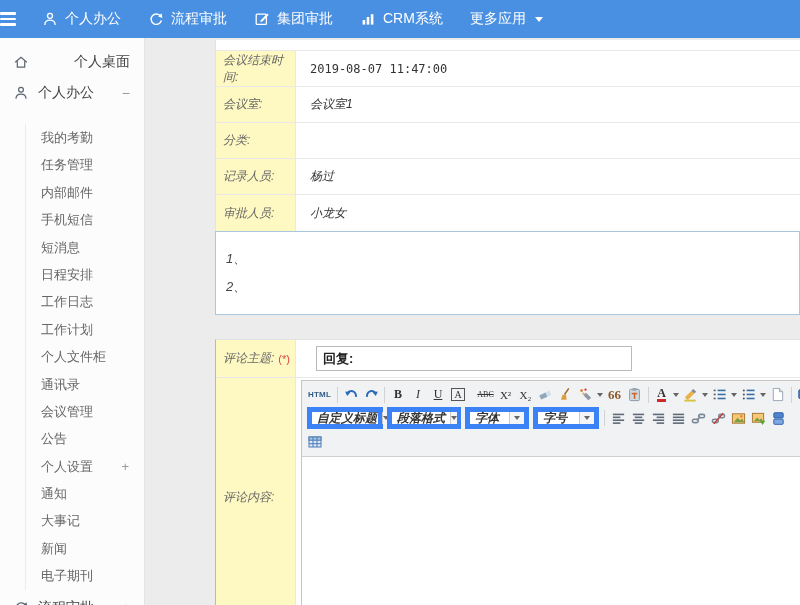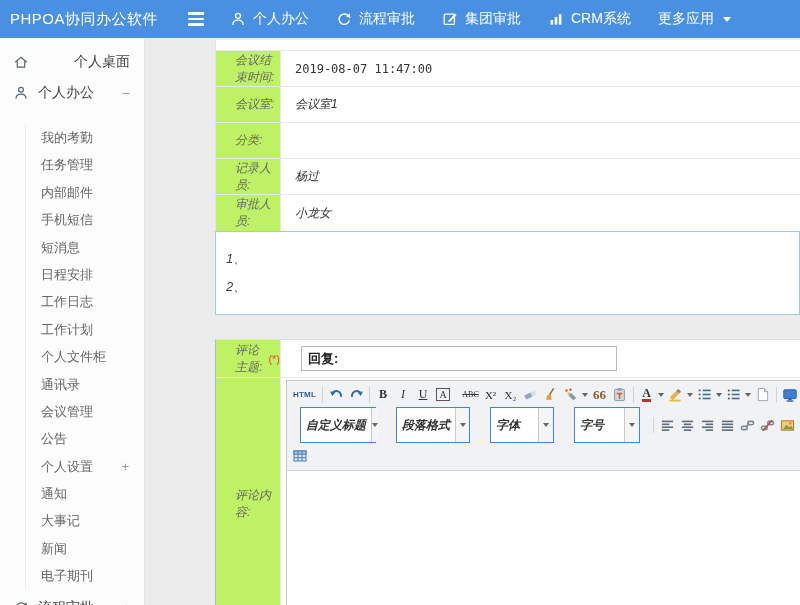--- a/index.html
+++ b/index.html
@@ -25,21 +25,21 @@
   .submenu li .toggle { margin-left:auto; margin-right:15px; color:#999; }
 
   .main { flex:1; position:relative; overflow:hidden; background:#ececec; }
   .panel { margin:2px 0 0 70px; }
 
   
   .tbl { background:#fff; border-left:1px solid #e3e3e3; }
   .row { display:flex; align-items:stretch; border-bottom:1px solid #e8e8e8; min-height:36px; }
   .row.partial { min-height:11px; }
   .tbl .row:last-child { border-bottom:none; }
-  .cell-label { width:65px; flex-shrink:0; border-right:1px solid #e8e8e8; display:flex; align-items:center; padding-left:19px; font-size:12px; font-style:italic; color:#666; background:#bef264; }
+  .cell-label { width:80px; flex-shrink:0; border-right:1px solid #e8e8e8; display:flex; align-items:center; padding-left:7px; font-size:12px; font-style:italic; color:#666; background:#fef9c3; }
   .cell-value { flex:1; display:flex; align-items:center; padding-left:14px; font-size:12px; font-style:italic; color:#333; }
   .mono { font-family:"DejaVu Sans Mono","Liberation Mono",monospace; font-style:normal; }
 
   .content-box { border:1px solid #a9c7dd; background:#fff; height:84px; padding:13px 0 0 10px; font-size:13px; font-style:italic; color:#444; }
   .content-box div { line-height:28px; }
   .gap { height:24px; }
 
   
   .tbl2 { background:#fff; border-left:1px solid #9fc0d8; border-top:1px solid #dde2e6; }
   .row-subject { min-height:38px; }
@@ -58,31 +58,30 @@
   .serif { font-family:"Liberation Serif","DejaVu Serif",serif; }
   .g-html { font-size:8px; font-weight:bold; color:#335c85; letter-spacing:.2px; }
   .g-bold { font-weight:bold; }
   .g-italic { font-style:italic; }
   .g-under { text-decoration:underline; }
   .g-abox { border:1px solid #555; font-size:10px; line-height:11px; padding:0 2px; }
   .g-strike { font-size:8px; text-decoration:line-through;margin-left:8px; }
   .g-sup, .g-sub { font-size:11px; }
   .g-quote { font-weight:bold; font-size:13px; color:#8a5a2a; }
   .g-fontcolor { font-weight:bold; font-size:12px; border-bottom:3px solid #cc2a2a; line-height:12px; }
-  .tb-select { height:36px; background:#fff; border:1px solid #3b82f6; display:flex; align-items:center; margin:1px 10px; cursor:pointer; }
+  .tb-select { height:22px; background:#fff; border:5px solid #3b82f6; display:flex; align-items:center; margin:1px 2px; cursor:pointer; }
   .tb-select .lbl { padding:0 5px; font-size:12px; font-style:italic; font-weight:bold; color:#333; white-space:nowrap; flex:1; }
   .tb-select .car { width:15px; align-self:stretch; border-left:1px solid #c9c9c9; display:flex; align-items:center; justify-content:center; background:#f4f5f6; }
   .ed-content { min-height:158px; background:#fff; }
   svg { display:block; }
 </style>
 </head>
 <body>
 
 <div class="topbar">
-  <div class="brand">PHPOA协同办公软件</div>
   <span class="hamburger">
       <i></i>
       <i></i>
       <i></i>
     </span>
   <div class="nav">
     <div class="nav-item">
       <span>
         <svg width="16" height="16" viewBox="0 0 16 16">
             <circle cx="8" cy="4.8" r="2.5" fill="none" stroke="#fff" stroke-width="1.3"></circle>

